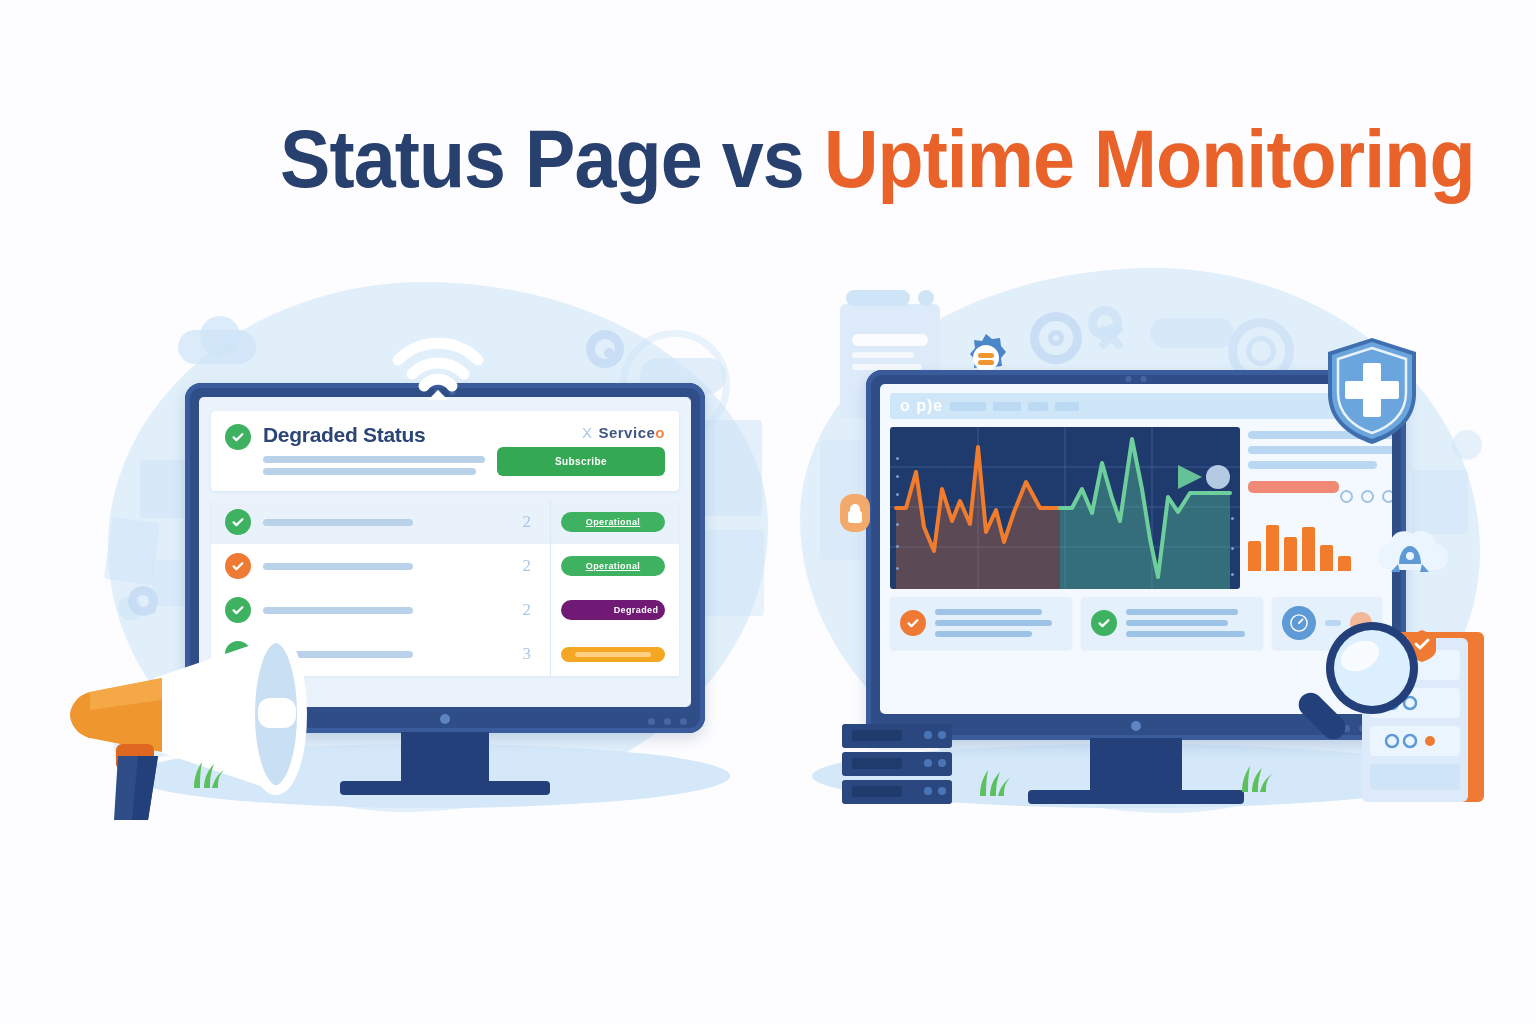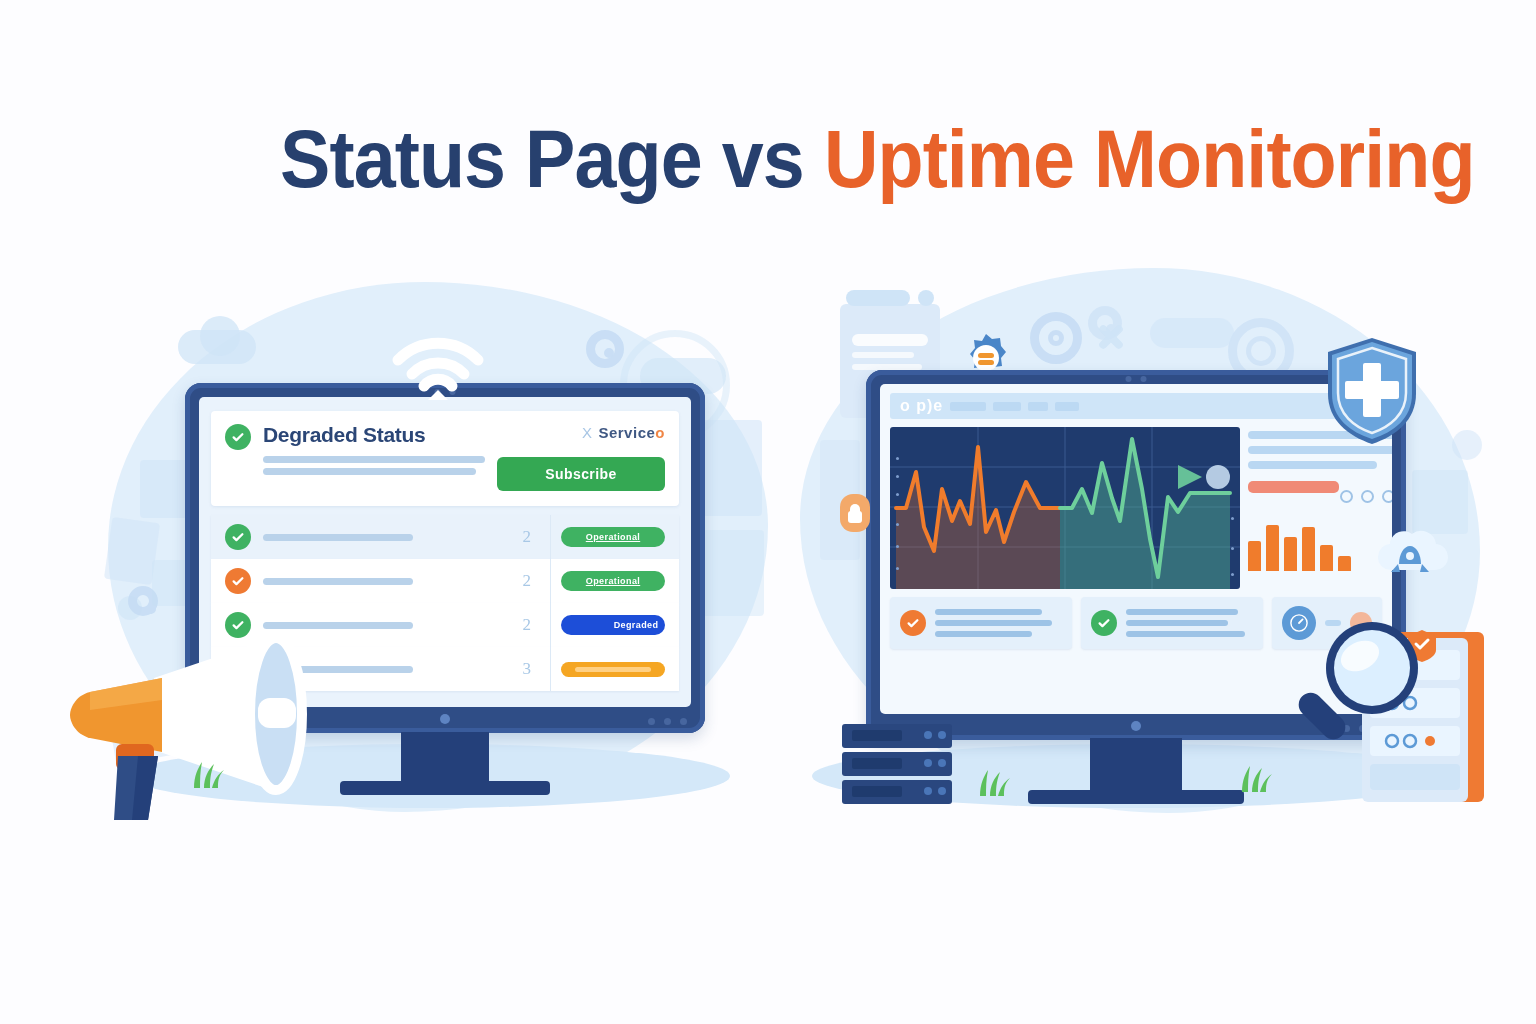--- a/index.html
+++ b/index.html
@@ -122,24 +122,24 @@
   }
   .brand .x { color:#9fc0e2; font-weight:normal; margin-right:6px; }
   .brand .o { color:#ef7a33; }
   .pill {
     border-radius:14px; color:#fff; font-size:9px; font-weight:bold;
     letter-spacing:.4px; text-align:center; padding:5px 0;
     overflow:hidden; white-space:nowrap;
   }
   .pill-green { background:#34a853; }
   .pill-green2 { background:#3fb262;text-decoration:underline; }
-  .pill-orange { background:#1d4ed8;padding-left:46px; }
+  .pill-orange { background:#701a75;padding-left:46px; }
   .pill-amber { background:#f5a623; }
   .pill-amber span{ display:block; height:5px; background:#ffd083; border-radius:3px; margin:0 14px; }
-  .sp-h-right .pill { margin-top:16px; border-radius:6px; padding:9px 0; font-size:14px; }
+  .sp-h-right .pill { margin-top:6px; border-radius:6px; padding:9px 0; font-size:10px; }
 
   .sp-rows { margin-top:9px; }
   .sp-row {
     display:flex; align-items:center; gap:12px;
     padding:9px 14px; position:relative;
     box-shadow:0 1px 2px rgba(80,120,170,.10);
   }
   .sp-row.alt { background:#e9f2fb; }
   .sp-row.white { background:#ffffff; }
   .check {

